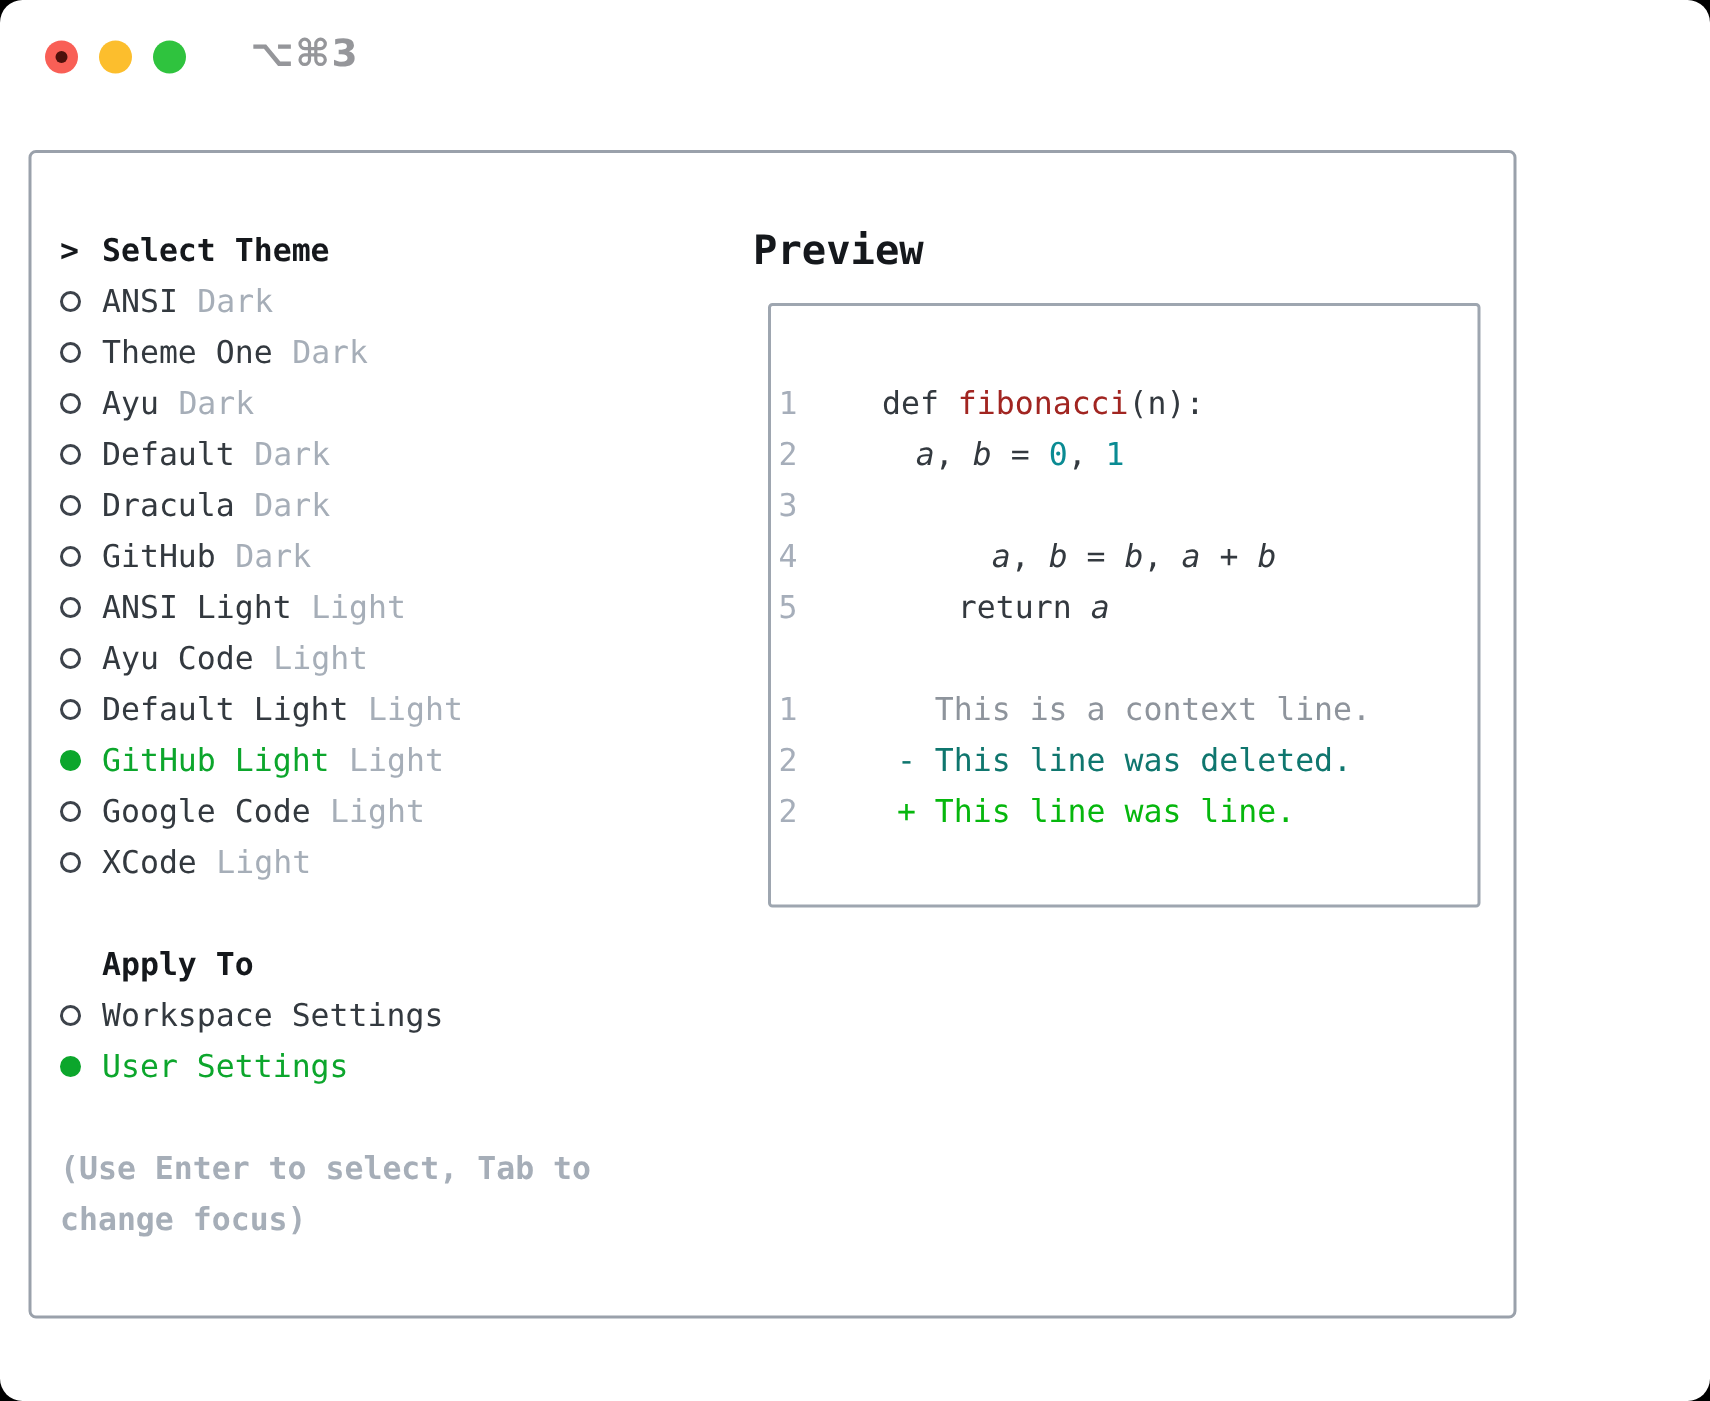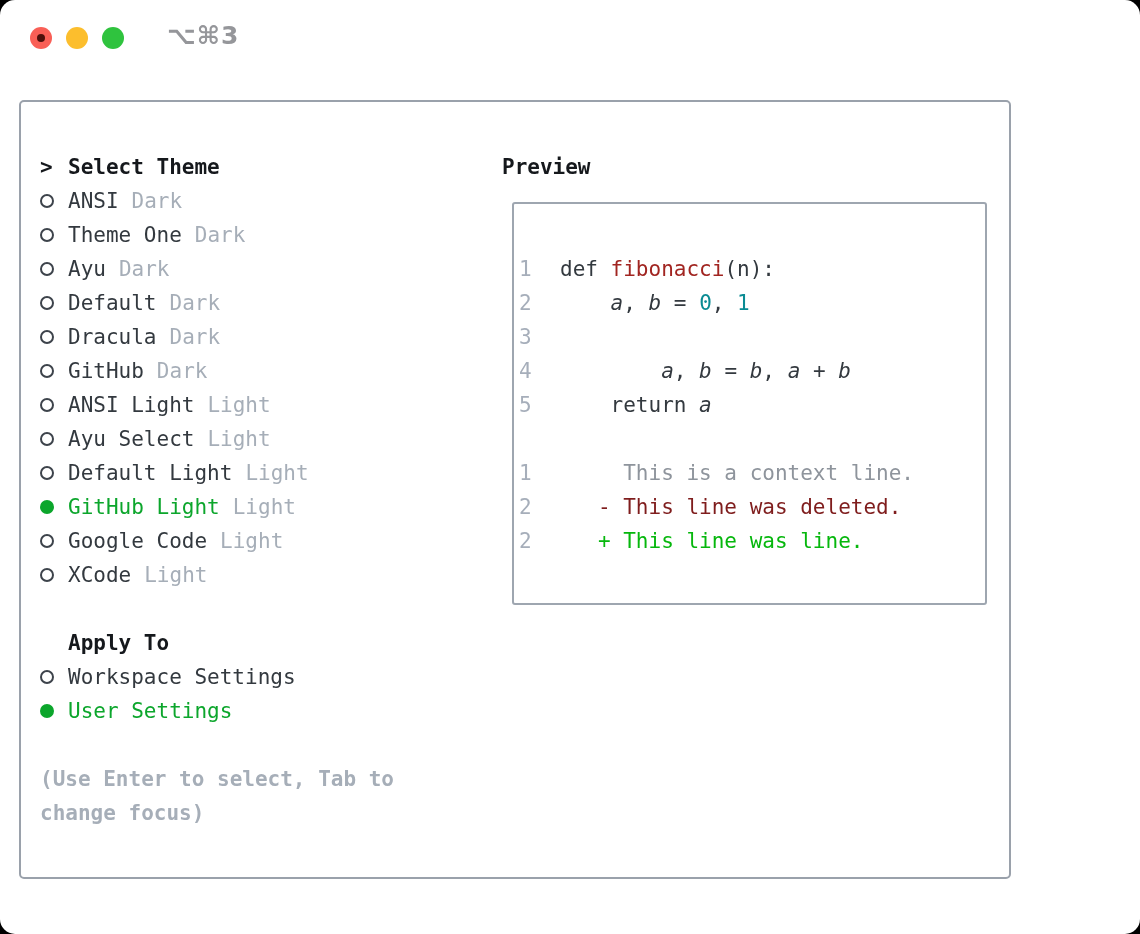--- a/index.html
+++ b/index.html
@@ -30,32 +30,32 @@
   .radio.on{border-color:#0ca62c;background:#0ca62c;}
   .name{color:#33393f;}
   .name.sel{color:#0ca62c;}
   .variant{color:#a6aeb8;margin-left:13px;}
   .spacer{height:34px;}
   .apply-hdr{padding-left:28px;}
   .hint{color:#a6aeb8;font-weight:bold;}
 
   
   .preview-title{position:absolute;left:481px;top:48px;height:34px;display:flex;align-items:center;
-                 font-weight:bold;font-size:21px;color:#15181c;}
+                 font-weight:bold;font-size:27px;color:#15181c;}
   .pbox{position:absolute;left:491px;top:100px;width:475px;height:403px;border:2px solid #9ea6b0;
         border-radius:3px;box-sizing:border-box;padding:48px 0 0 5px;font-size:21px;background:#fff;}
   .pline{height:34px;display:flex;align-items:center;white-space:pre;color:#33393f;}
   .ln{display:inline-block;flex:0 0 auto;width:41px;color:#a6aeba;}
-  .seg.keyword{color:#33393f;}
+  .seg.keyword{color:#33393f;margin-left:28px;}
   .seg.function{color:#a12521;}
   .seg.number{color:#0a8b93;}
   .seg.builtin{color:#0e86ba;}
   .seg.variable{font-style:italic;color:#33393f;}
   .diff.context{color:#8e949c;}
-  .diff.deleted{color:#7f1d1d;}
+  .diff.deleted{color:#0f766e;}
   .diff.added{color:#06b70d;}
 </style>
 </head>
 <body>
 
 <div class="window">
 
   <div class="titlebar">
     <span class="tl tl-red">
         <span class="dot"></span>
@@ -72,21 +72,21 @@
         <span class="prompt">&gt;</span><span class="hdr-text">Select Theme</span>
       </div>
       <div id="theme-list">
           <div class="line"><span class="radio"></span><span class="name">ANSI</span><span class="variant">Dark</span></div>
           <div class="line"><span class="radio"></span><span class="name">Theme One</span><span class="variant">Dark</span></div>
           <div class="line"><span class="radio"></span><span class="name">Ayu</span><span class="variant">Dark</span></div>
           <div class="line"><span class="radio"></span><span class="name">Default</span><span class="variant">Dark</span></div>
           <div class="line"><span class="radio"></span><span class="name">Dracula</span><span class="variant">Dark</span></div>
           <div class="line"><span class="radio"></span><span class="name">GitHub</span><span class="variant">Dark</span></div>
           <div class="line"><span class="radio"></span><span class="name">ANSI Light</span><span class="variant">Light</span></div>
-          <div class="line"><span class="radio"></span><span class="name">Ayu Select</span><span class="variant">Light</span></div>
+          <div class="line"><span class="radio"></span><span class="name">Ayu Code</span><span class="variant">Light</span></div>
           <div class="line"><span class="radio"></span><span class="name">Default Light</span><span class="variant">Light</span></div>
           <div class="line"><span class="radio on"></span><span class="name sel">GitHub Light</span><span class="variant">Light</span></div>
           <div class="line"><span class="radio"></span><span class="name">Google Code</span><span class="variant">Light</span></div>
           <div class="line"><span class="radio"></span><span class="name">XCode</span><span class="variant">Light</span></div>
         </div>
       <div class="spacer"></div>
       <div class="line apply-hdr">
         <span class="hdr-text">Apply To</span>
       </div>
       <div id="apply-list">

